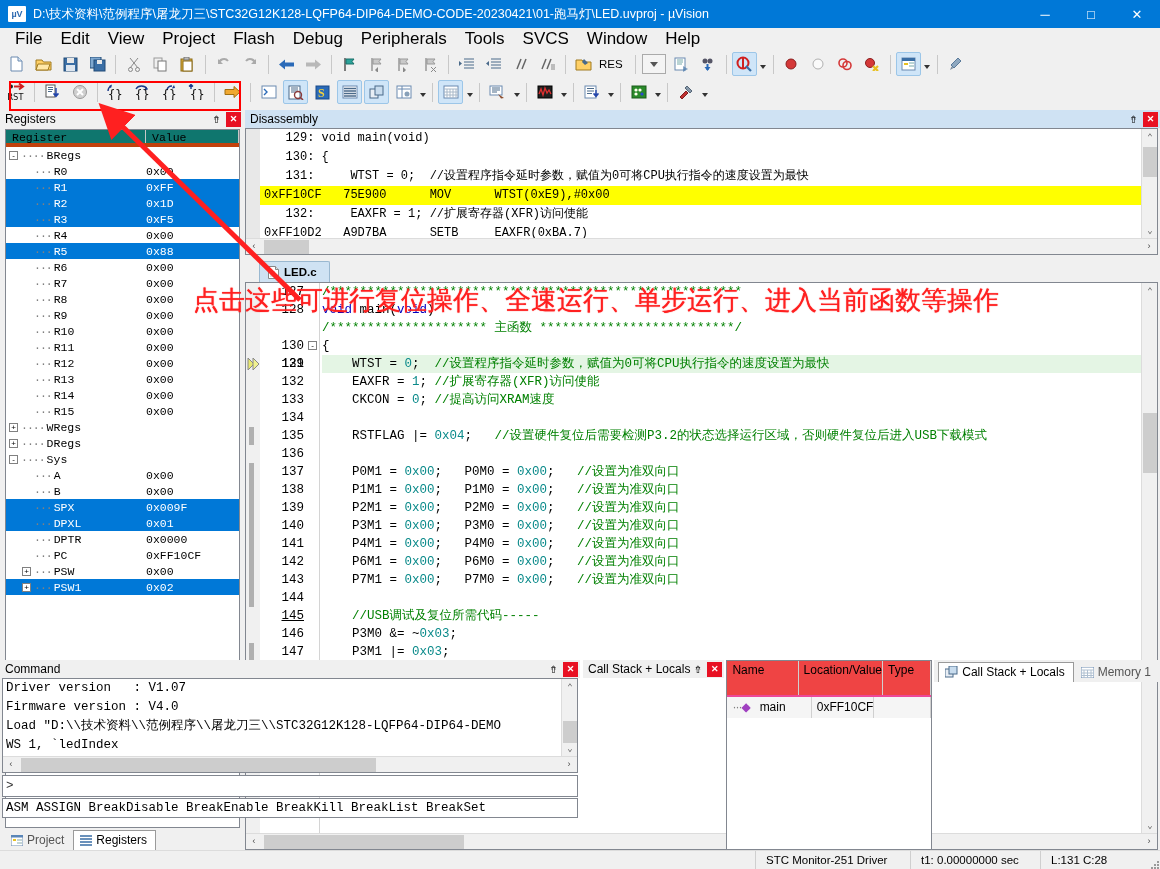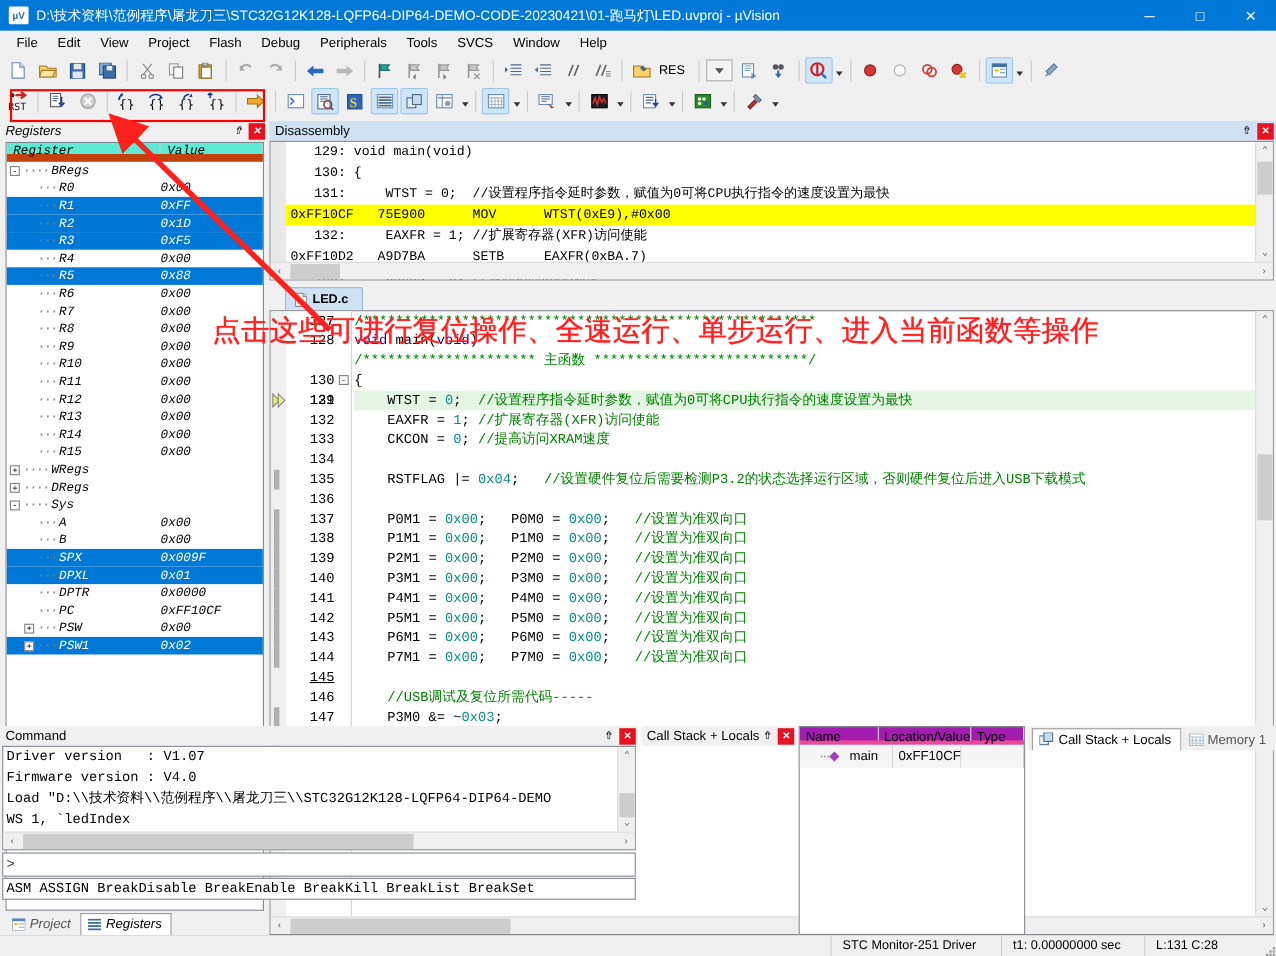--- a/index.html
+++ b/index.html
@@ -30,21 +30,21 @@
     width:46px; height:28px; display:flex; align-items:center; justify-content:center;
     font-size:13px; color:#fff;
   }
 
   
   #menubar {
     height:22px; background:#f0f0f0; display:flex; align-items:center;
     padding-left:6px; border-bottom:1px solid #f0f0f0;
   }
   #menubar .mi {
-    padding:3px 9px; font-size:12px; color:#000; white-space:nowrap;
+    padding:3px 9px; font-size:17px; color:#000; white-space:nowrap;
   }
 
   
   .toolbar {
     height:28px; background:#f0f0f0; display:flex; align-items:center;
     padding-left:3px;
   }
   .tb-row1 { border-bottom:0; }
   .tb-btn {
     width:25px; height:24px; display:flex; align-items:center; justify-content:center;
@@ -90,28 +90,28 @@
   .panel-title .t { flex:1; }
   .pin-btn, .x-btn {
     width:15px; height:15px; display:flex; align-items:center; justify-content:center;
     font-size:10px; margin-right:2px;
   }
   .x-btn { background:#e81123; color:#fff; font-weight:bold; font-size:9px; }
 
   
   #regs-pane {
     position:absolute; left:0; top:0; width:243px; bottom:0;
-    display:flex; flex-direction:column; background:#f0f0f0;font-style:italic;
+    display:flex; flex-direction:column; background:#f0f0f0;
   }
   #regs-body {
     flex:1; margin:1px 3px 0 5px; background:#fff; border:1px solid #828790;
     overflow:hidden; position:relative;
     font-family:"Liberation Mono", monospace; font-size:11.5px;
   }
-  #regs-header { display:flex; height:17px; background:#5eead4; border-bottom:7px solid #c2410c; }
+  #regs-header { display:flex; height:17px; background:#0f766e; border-bottom:4px solid #c2410c; }
   #regs-header .col {
     padding:1px 0 0 6px; font-size:11.5px; font-family:"Liberation Mono", monospace;
     border-right:1px solid #c8c8c8;
   }
   #regs-header .col.c1 { width:140px; }
   #regs-header .col.c2 { flex:1; }
   .reg-row { display:flex; height:16px; align-items:center; white-space:nowrap; }
   .reg-row.sel { background:#0078d7; color:#fff; }
   .reg-name { width:140px; display:flex; align-items:center; }
   .reg-val { flex:1; }
@@ -213,23 +213,23 @@
   }
   #cmd-help {
     height:20px; margin:1px 2px 0 2px; background:#fff; border:1px solid #828790;
     font-family:"Liberation Mono", monospace; font-size:12.5px; line-height:18px; padding-left:3px;
     white-space:nowrap; overflow:hidden;
   }
 
   #callstack-pane { position:absolute; left:583px; right:0; top:0; bottom:0; display:flex; flex-direction:row; }
   #cs-body { flex:1; margin:0 2px; background:#fff; border:1px solid #828790; position:relative; overflow:hidden;
              font-size:12px; }
-  #cs-header { display:flex; height:16px; background:#a21caf; border-bottom:4px solid #ec4899; }
+  #cs-header { display:flex; height:36px; background:#ef4444; border-bottom:2px solid #ec4899; }
   #cs-header .c { border-right:1px solid #d0d0d0; padding:2px 0 0 5px; }
-  .cs-row { display:flex; height:21px; align-items:center;text-align:center; }
+  .cs-row { display:flex; height:21px; align-items:center; }
   .cs-row .c { border-right:1px solid #d0d0d0; height:21px; line-height:20px; padding-left:5px; background:#f5f5f5;}
   #cs-tabs { height:22px; display:flex; align-items:flex-end; padding-left:4px; background:#f0f0f0; }
 
   
   #statusbar {
     position:absolute; left:0; right:0; bottom:0; height:19px; background:#f0f0f0;
     display:flex; align-items:center; font-size:11.5px; border-top:1px solid #dcdcdc;
   }
   #statusbar .cell { border-left:1px solid #cfcfcf; height:19px; display:flex; align-items:center; padding:0 10px;}
   #statusbar .grip { margin-left:auto; width:16px; height:19px; display:flex; align-items:flex-end; justify-content:flex-end; }
@@ -971,21 +971,20 @@
             <div class="eline">    EAXFR = <span class="num">1</span>; <span class="cmt">//扩展寄存器(XFR)访问使能</span></div>
             <div class="eline">    CKCON = <span class="num">0</span>; <span class="cmt">//提高访问XRAM速度</span></div>
             <div class="eline"></div>
             <div class="eline">    RSTFLAG |= <span class="num">0x04</span>;   <span class="cmt">//设置硬件复位后需要检测P3.2的状态选择运行区域，否则硬件复位后进入USB下载模式</span></div>
             <div class="eline"></div>
             <div class="eline">    P0M1 = <span class="num">0x00</span>;   P0M0 = <span class="num">0x00</span>;   <span class="cmt">//设置为准双向口</span></div>
             <div class="eline">    P1M1 = <span class="num">0x00</span>;   P1M0 = <span class="num">0x00</span>;   <span class="cmt">//设置为准双向口</span></div>
             <div class="eline">    P2M1 = <span class="num">0x00</span>;   P2M0 = <span class="num">0x00</span>;   <span class="cmt">//设置为准双向口</span></div>
             <div class="eline">    P3M1 = <span class="num">0x00</span>;   P3M0 = <span class="num">0x00</span>;   <span class="cmt">//设置为准双向口</span></div>
             <div class="eline">    P4M1 = <span class="num">0x00</span>;   P4M0 = <span class="num">0x00</span>;   <span class="cmt">//设置为准双向口</span></div>
-            <div class="eline">    P5M1 = <span class="num">0x00</span>;   P5M0 = <span class="num">0x00</span>;   <span class="cmt">//设置为准双向口</span></div>
             <div class="eline">    P6M1 = <span class="num">0x00</span>;   P6M0 = <span class="num">0x00</span>;   <span class="cmt">//设置为准双向口</span></div>
             <div class="eline">    P7M1 = <span class="num">0x00</span>;   P7M0 = <span class="num">0x00</span>;   <span class="cmt">//设置为准双向口</span></div>
             <div class="eline"></div>
             <div class="eline">    <span class="cmt">//USB调试及复位所需代码-----</span></div>
             <div class="eline">    P3M0 &amp;= ~<span class="num">0x03</span>;</div>
             <div class="eline">    P3M1 |= <span class="num">0x03</span>;</div>
             <div class="eline">    IRC48MCR = <span class="num">0x80</span>;</div>
             <div class="eline">    <span class="kw">while</span> (!(IRC48MCR &amp; <span class="num">0x01</span>));</div>
           </div>
         <div id="ed-nums">

